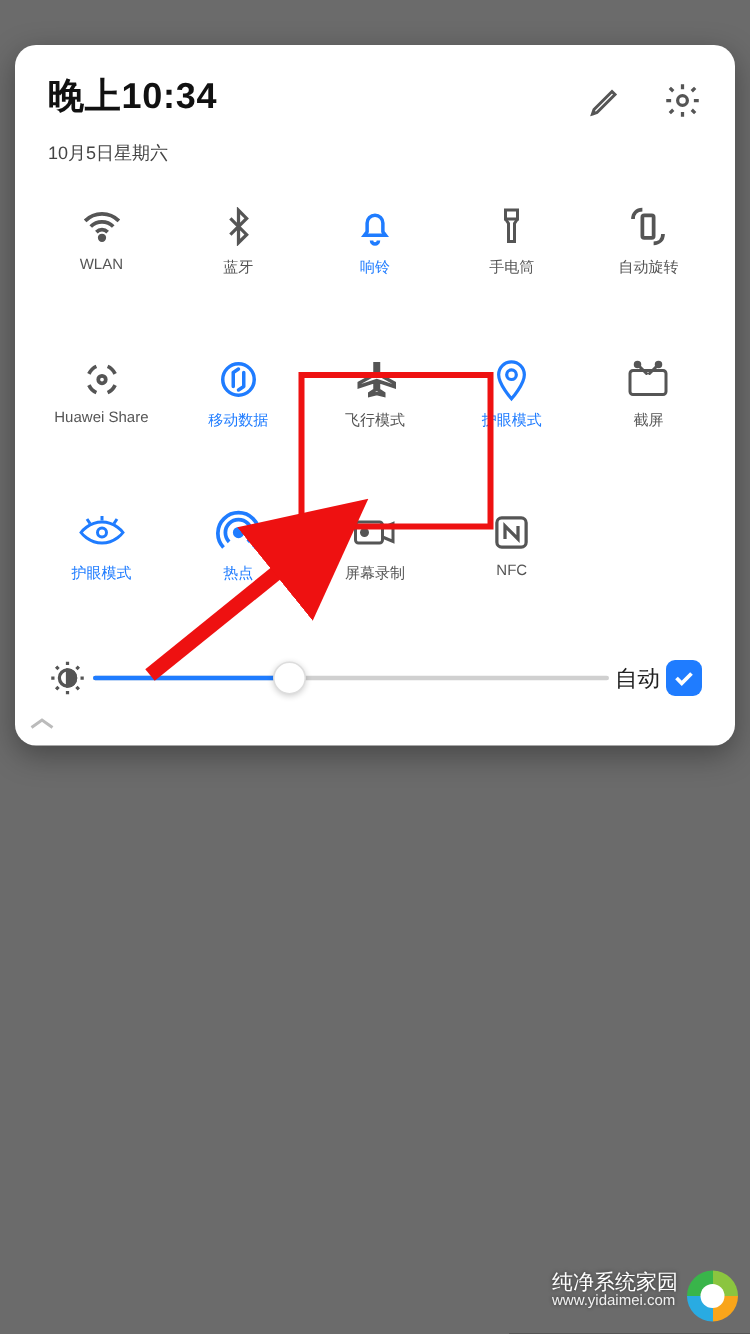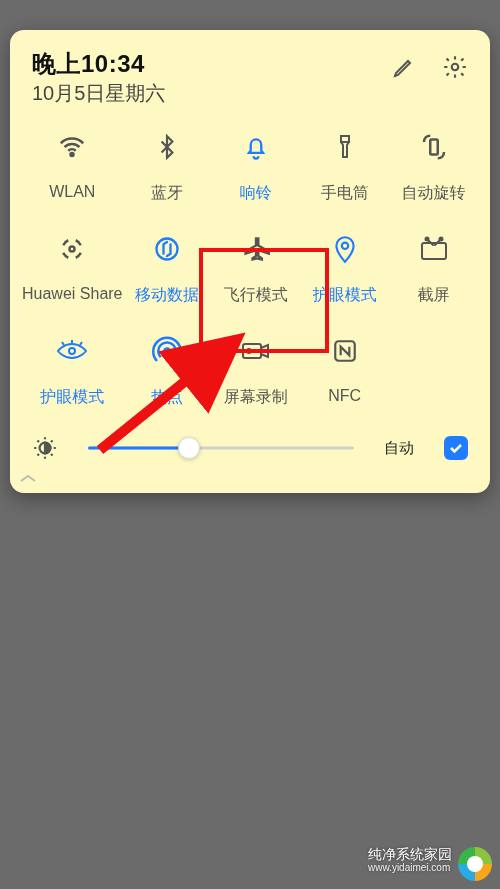--- a/index.html
+++ b/index.html
@@ -1,35 +1,35 @@
 <!DOCTYPE html>
 <html><head>
 <meta charset="utf-8">
 <style>
   * { box-sizing: border-box; margin: 0; padding: 0; }
   html, body { width: 500px; height: 889px; background: #000; font-family: -apple-system, "Helvetica Neue", Arial, sans-serif; overflow: hidden; }
   .backdrop { position: absolute; inset: 0; background: #6b6b6b; }
   .panel {
     position: absolute; left: 10px; right: 10px; top: 30px;
-    background: #fef9c3; border-radius: 14px; padding: 18px 8px 10px 8px;
+    background: #ffffff; border-radius: 14px; padding: 18px 8px 10px 8px;
     box-shadow: 0 6px 20px rgba(0,0,0,.35);
   }
   .header { display: flex; align-items: flex-start; padding: 0 14px 6px 14px; }
   .time-block { flex: 1; }
   .time { font-size: 24px; font-weight: 700; color: #111; letter-spacing: .5px; }
-  .date { font-size: 20px; color: #444; margin-top: 0; }
+  .date { font-size: 12px; color: #444; margin-top: 14px; }
   .header-icons { display: flex; gap: 26px; align-items: center; padding-top: 6px; }
   .grid { display: grid; grid-template-columns: repeat(5, 1fr); row-gap: 26px; padding: 18px 4px 10px 4px; }
   .tile { display: flex; flex-direction: column; align-items: center; justify-content: flex-start; height: 76px; }
   .tile .icon { width: 32px; height: 32px; display: flex; align-items: center; justify-content: center; }
-  .tile .lbl { font-size: 16px; color: #555; margin-top: 20px; text-align: left; white-space: nowrap; }
+  .tile .lbl { font-size: 10px; color: #555; margin-top: 4px; text-align: left; white-space: nowrap; }
   .tile.active .lbl { color: #1f7cff; }
   .hl { position: absolute; border: 4px solid #e11; pointer-events: none; }
   .arrow { position: absolute; pointer-events: none; }
-  .brightness { display: flex; align-items: center; gap: 30px; padding: 14px 14px 6px 14px; }
+  .brightness { display: flex; align-items: center; gap: 4px; padding: 14px 14px 6px 14px; }
   .slider { flex: 1; position: relative; height: 24px; }
   .track { position: absolute; left: 0; right: 0; top: 50%; height: 3px; background: #d0d0d0; transform: translateY(-50%); border-radius: 2px; }
   .fill { position: absolute; left: 0; top: 50%; height: 3px; background: #1f7cff; transform: translateY(-50%); border-radius: 2px; }
   .thumb { position: absolute; top: 50%; width: 22px; height: 22px; background: #fff; border: 1px solid #ddd; border-radius: 50%; transform: translate(-50%, -50%); box-shadow: 0 1px 4px rgba(0,0,0,.2); }
   .auto-label { font-size: 15px; color: #222; }
   .auto-check { width: 24px; height: 24px; border-radius: 6px; background: #1f7cff; display: flex; align-items: center; justify-content: center; }
   .chev { text-align: center; color: #aaa; font-size: 14px; padding: 6px 0 0 0; user-select: none; }
   .watermark {
     position: absolute; right: 8px; bottom: 8px; display: flex; align-items: flex-start; gap: 6px;
     color: #fff; text-shadow: 0 0 3px rgba(0,0,0,.6);

